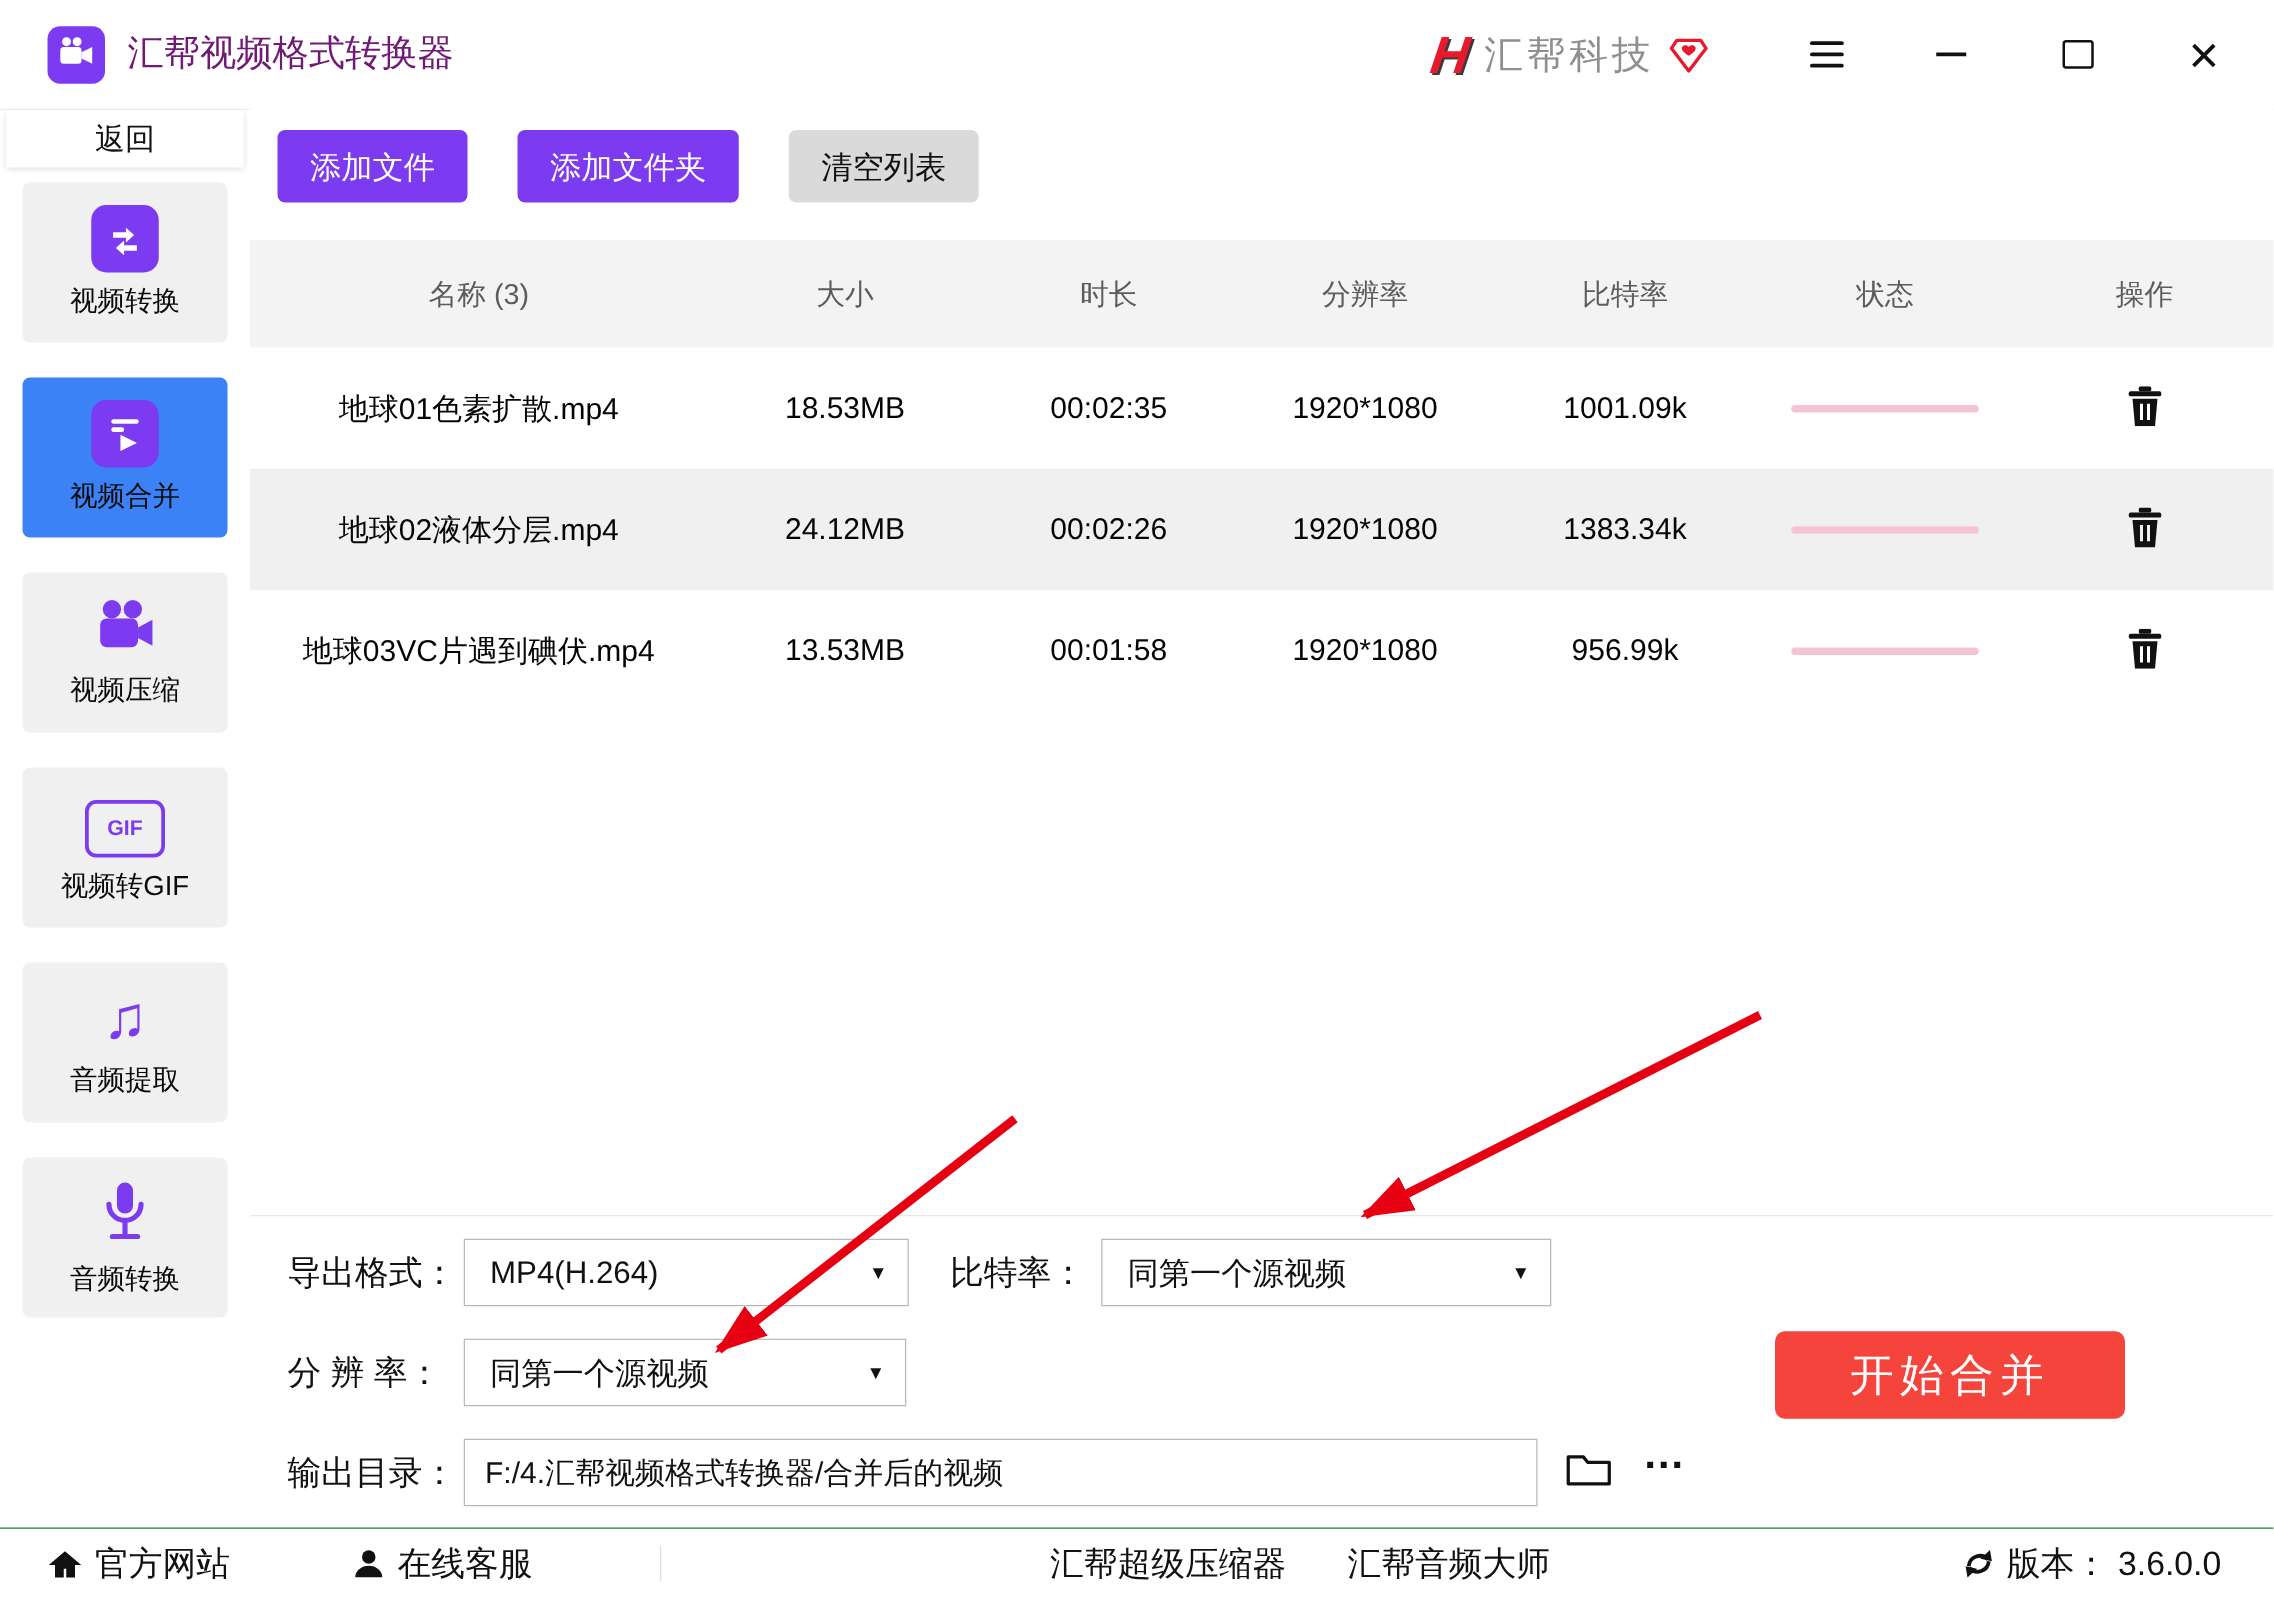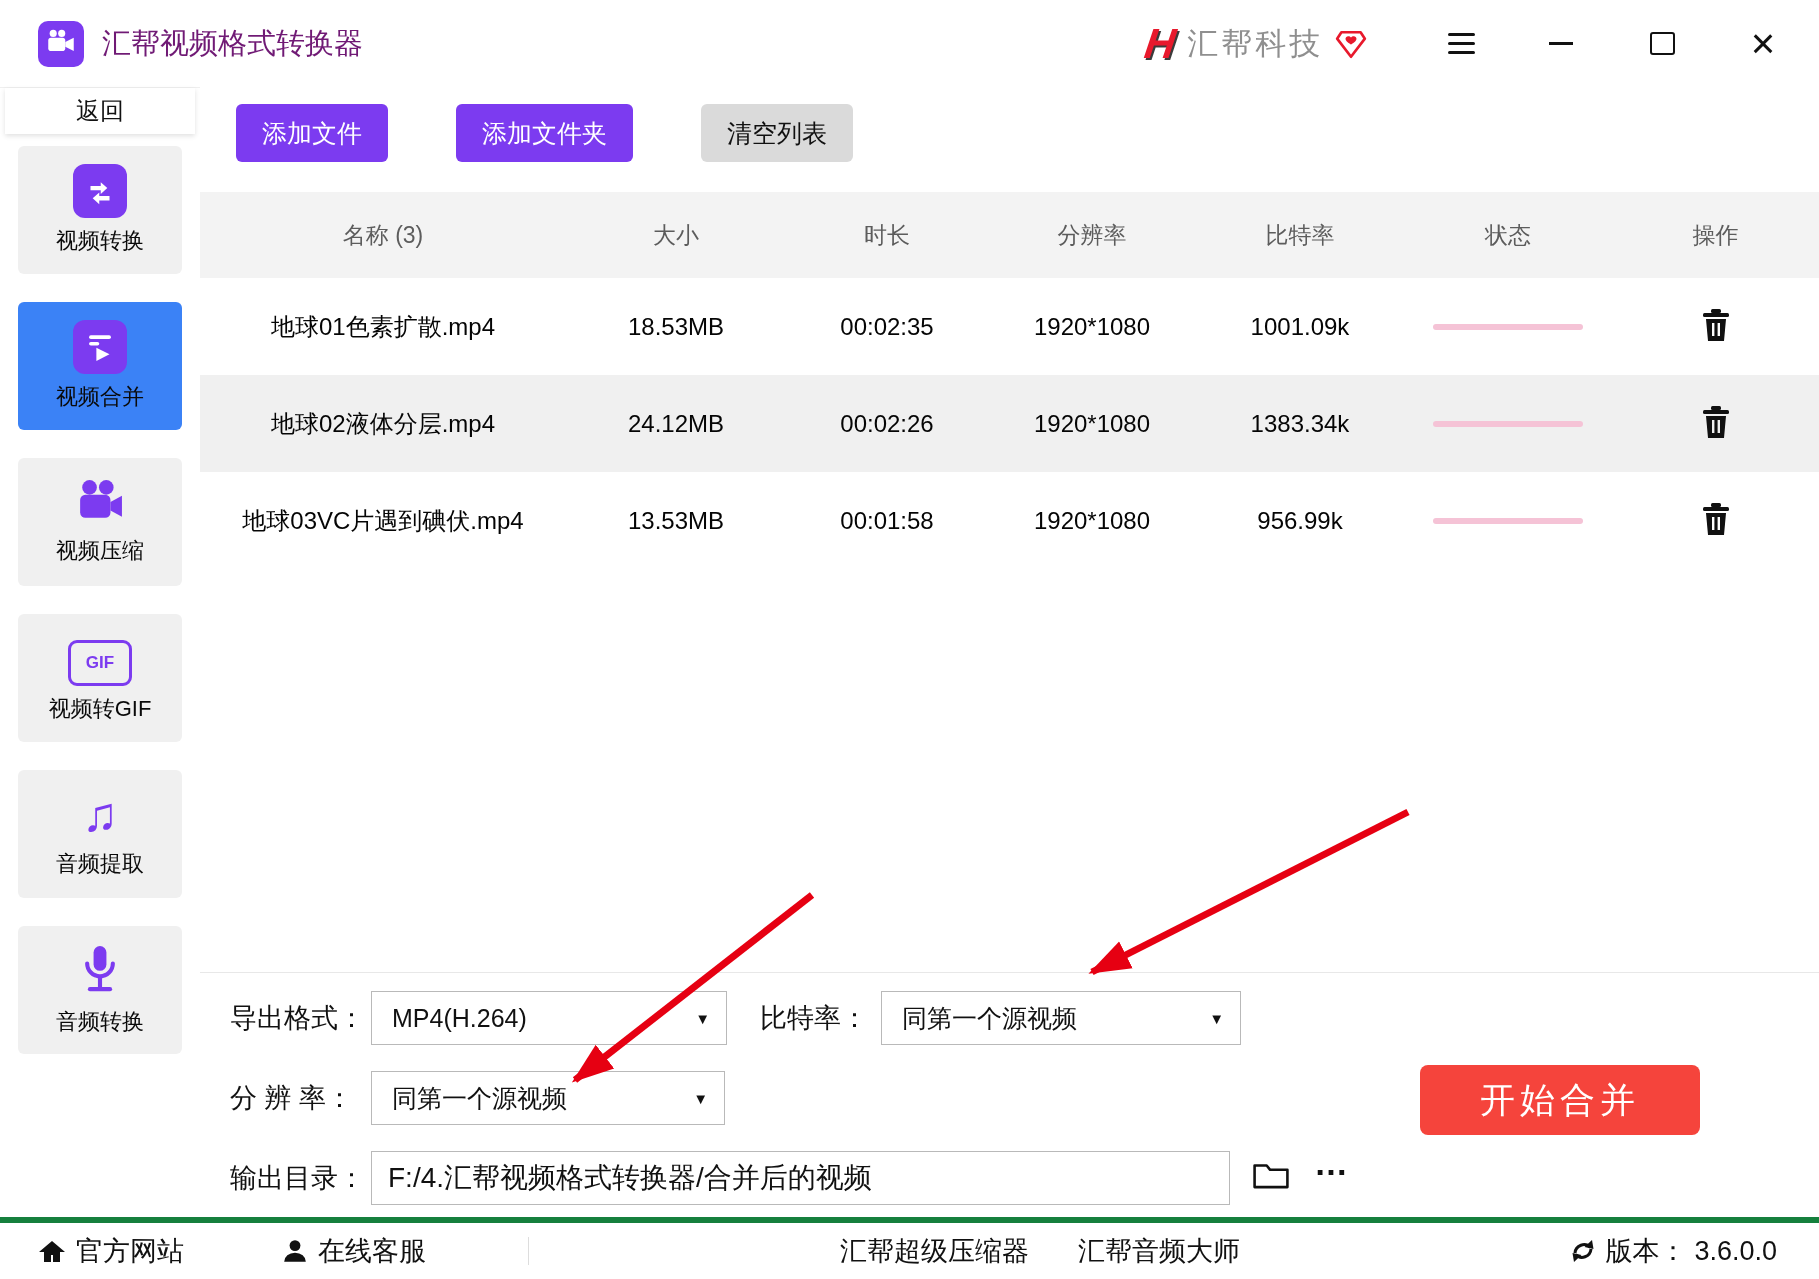--- a/index.html
+++ b/index.html
@@ -32,21 +32,21 @@
             align-items:center;justify-content:center;gap:8px;cursor:pointer;}
   .nav-item.selected{background:#3b82f6;}
   .nav-label{font-size:22px;color:#0a0a0a;}
   .icon-square{width:54px;height:54px;background:#7C3BF0;border-radius:12px;display:flex;align-items:center;justify-content:center;}
   .gif-badge{width:58px;height:40px;border:3px solid #7C3BF0;border-radius:9px;display:flex;align-items:center;
              justify-content:center;font-weight:bold;font-size:17px;color:#7C3BF0;margin-top:7px;}
   .note-glyph{font-size:48px;color:#7C3BF0;line-height:1.1;}
 
   
   .main{position:absolute;left:200px;top:87px;right:0;bottom:56px;background:#fff;}
-  .toolbar{position:absolute;top:17px;left:36px;display:flex;gap:68px;}
+  .toolbar{position:absolute;top:17px;left:22px;display:flex;gap:40px;}
   .btn{height:58px;border:none;border-radius:6px;font-size:25px;padding:0 26px;cursor:pointer;font-family:inherit;}
   .btn-purple{background:#7C3BF0;color:#fff;}
   .btn-gray{background:#DADADA;color:#111;}
 
   .grid{display:grid;grid-template-columns:366px 220px 202px 208px 208px 208px 1fr;align-items:center;}
   .thead{position:absolute;top:105px;left:0;right:0;height:86px;background:#F3F3F3;}
   .th{text-align:center;font-size:23px;color:#5c5c5c;}
   .tbody{position:absolute;top:191px;left:0;right:0;}
   .trow{height:97px;}
   .trow.alt{background:#F0F0F0;}
@@ -58,29 +58,29 @@
   .settings{position:absolute;left:0;right:0;top:885px;bottom:0;border-top:1px solid #E8E8E8;background:#fff;}
   .s-label{position:absolute;font-size:27px;color:#111;height:54px;line-height:54px;white-space:nowrap;}
   .select{position:absolute;height:54px;border:1px solid #B9B9B9;background:#fff;box-sizing:border-box;
           display:flex;align-items:center;justify-content:space-between;padding:0 16px 0 20px;font-size:25px;cursor:pointer;}
   .caret{font-size:15px;color:#111;margin-left:12px;}
   .lab-export{left:30px;top:18px;}  .sel-export{left:171px;top:18px;width:356px;}
   .lab-bitrate{left:560px;top:18px;} .sel-bitrate{left:681px;top:18px;width:360px;}
   .lab-res{left:30px;top:98px;}     .sel-res{left:171px;top:98px;width:354px;}
   .lab-dir{left:30px;top:178px;}
   .dir-input{position:absolute;left:171px;top:178px;width:859px;height:54px;border:1px solid #B9B9B9;
-             font-size:28px;padding:0 16px;font-family:inherit;color:#111;box-sizing:border-box;background:#fff;}
+             font-size:24px;padding:0 16px;font-family:inherit;color:#111;box-sizing:border-box;background:#fff;}
   .folder-btn{position:absolute;left:1052px;top:186px;background:none;border:none;cursor:pointer;padding:0;}
   .more-btn{position:absolute;left:1108px;top:170px;background:none;border:none;cursor:pointer;
             font-size:34px;font-weight:bold;color:#111;font-family:inherit;letter-spacing:2px;}
   .start-btn{position:absolute;left:1220px;top:92px;width:280px;height:70px;background:#F5443C;color:#fff;
              font-size:35px;border:none;border-radius:8px;cursor:pointer;font-family:inherit;letter-spacing:5px;}
 
   
-  .statusbar{position:absolute;left:0;right:0;bottom:0;height:56px;background:#fff;border-top:6px solid #15803d;font-size:27px;}
+  .statusbar{position:absolute;left:0;right:0;bottom:0;height:56px;background:#fff;border-top:1px solid #15803d;font-size:27px;}
   .sb-item{position:absolute;top:0;height:56px;display:flex;align-items:center;gap:10px;cursor:pointer;white-space:nowrap;}
   .sb-site{left:38px;} .sb-service{left:282px;} .sb-compressor{left:840px;} .sb-audio{left:1078px;}
   .sb-div{position:absolute;left:528px;top:14px;height:28px;width:1px;background:#DDD;}
   .sb-version{position:absolute;right:42px;top:0;height:56px;display:flex;align-items:center;gap:8px;justify-content:space-between;}
 
   
   .arrows{position:absolute;inset:0;z-index:40;pointer-events:none;}
 </style>
 </head>
 <body>

